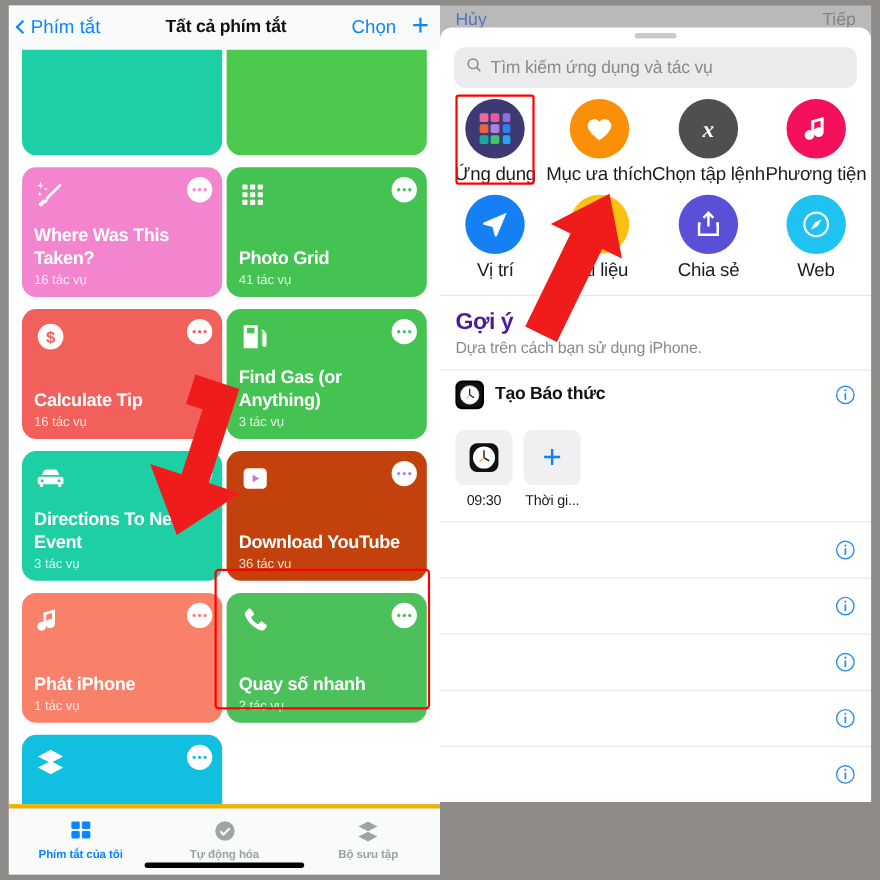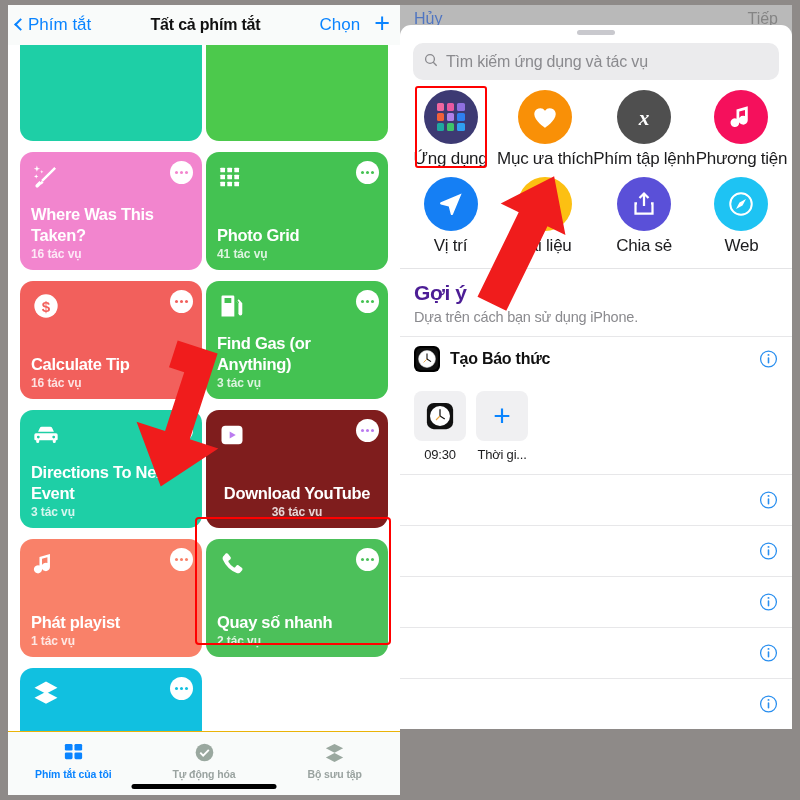--- a/index.html
+++ b/index.html
@@ -78,40 +78,39 @@
   .card-ico svg { width: 28px; height: 28px; fill: #fff; }
   .card-spacer { flex: 1; }
   .card-title {
     color: #fff; font-size: 16.5px; font-weight: bold;
     line-height: 1.26; letter-spacing: -0.3px;
     margin-bottom: 1px;
   }
   .card-sub {
     color: rgba(255,255,255,0.82); font-size: 12px;
     letter-spacing: -0.1px;
-    font-weight: bold;
   }
   .dots {
     position: absolute; right: 9px; top: 9px;
     width: 23px; height: 23px; border-radius: 50%;
     background: #fff;
     display: flex; align-items: center; justify-content: center;
     gap: 2.2px;
   }
   .dots i { width: 3.2px; height: 3.2px; border-radius: 50%; display: block; }
   .card-highlight {
     position: absolute; border: 2.6px solid #ff0000;
     border-radius: 4px; pointer-events: none; z-index: 6;
   }
 
   .tab-bar {
     position: absolute; left: 0; bottom: 0;
     width: 392px; height: 64px;
     background: #f9fbfa;
-    border-top: 1px solid #eab308;
+    border-top: 4px solid #eab308;
     display: flex;
   }
   .tab {
     flex: 1; display: flex; flex-direction: column;
     align-items: center; justify-content: flex-start;
     padding-top: 8px; gap: 4px;
   }
   .tab-ico { height: 24px; display: flex; align-items: center; justify-content: center; }
   .tab-ico svg { width: 23px; height: 23px; }
   .tab-label { font-size: 10.5px; font-weight: bold; letter-spacing: -0.1px; }
@@ -353,21 +352,21 @@
           <div class="card-spacer"></div>
           <div class="card-title">Directions To Next Event</div>
           <div class="card-sub">3 tác vụ</div>
           <div class="dots">
             <i style="background:#1ecfa6"></i>
               <i style="background:#1ecfa6"></i>
               <i style="background:#1ecfa6"></i>
           </div>
         </div>
 
-        <div class="card" style="background:#7f1d1d;text-align:center;">
+        <div class="card" style="background:#c2410c;">
           <div class="card-ico">
             <svg viewBox="0 0 24 24">
                 <rect x="3" y="4" width="18" height="16" rx="3.4" fill="#fff"></rect>
                 <path d="M10 9l5.2 3-5.2 3V9z" fill="#bb7bf0"></path>
               </svg>
           </div>
           <div class="card-spacer"></div>
           <div class="card-title">Download YouTube</div>
           <div class="card-sub">36 tác vụ</div>
           <div class="dots">
@@ -377,21 +376,21 @@
           </div>
         </div>
 
         <div class="card" style="background:#f98169;">
           <div class="card-ico">
             <svg viewBox="0 0 24 24">
                 <path d="M15.4 3.4v11.1a3.6 3.6 0 11-2.2-3.3V6.3L8.6 7.5v9a3.5 3.5 0 11-2.2-3.2V6l9-2.6z"></path>
               </svg>
           </div>
           <div class="card-spacer"></div>
-          <div class="card-title">Phát playist</div>
+          <div class="card-title">Phát iPhone</div>
           <div class="card-sub">1 tác vụ</div>
           <div class="dots">
             <i style="background:#f98169"></i>
               <i style="background:#f98169"></i>
               <i style="background:#f98169"></i>
           </div>
         </div>
 
         <div class="card" style="background:#4cc05a;">
           <div class="card-ico">
@@ -513,21 +512,21 @@
           </div>
           <div class="app-label">Mục ưa thích</div>
         </div>
 
         <div class="app-cell">
           <div class="app-ico" style="background:#4f4f4f;">
             <svg viewBox="0 0 24 24">
                 <text x="12" y="18" font-size="17" font-style="italic" font-weight="bold" text-anchor="middle" fill="#fff" font-family="Liberation Serif">x</text>
               </svg>
           </div>
-          <div class="app-label">Phím tập lệnh</div>
+          <div class="app-label">Chọn tập lệnh</div>
         </div>
 
         <div class="app-cell">
           <div class="app-ico" style="background:#f5105c;">
             <svg viewBox="0 0 24 24" fill="#fff">
                 <path d="M17.4 3.4v11.1a3.6 3.6 0 11-2.2-3.3V6.3l-4.6 1.2v9a3.5 3.5 0 11-2.2-3.2V6l9-2.6z"></path>
               </svg>
           </div>
           <div class="app-label">Phương tiện</div>
         </div>

